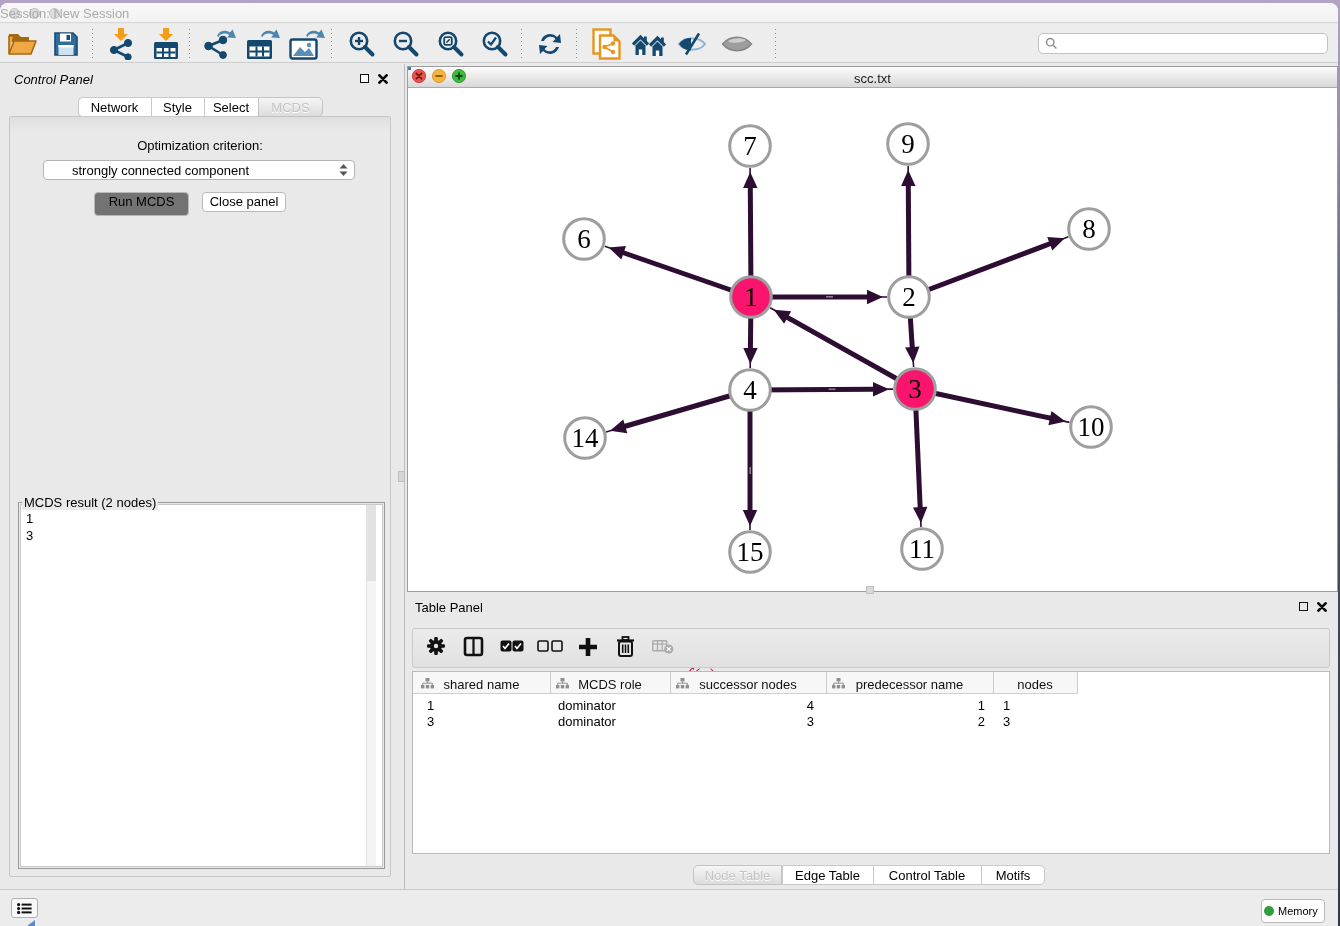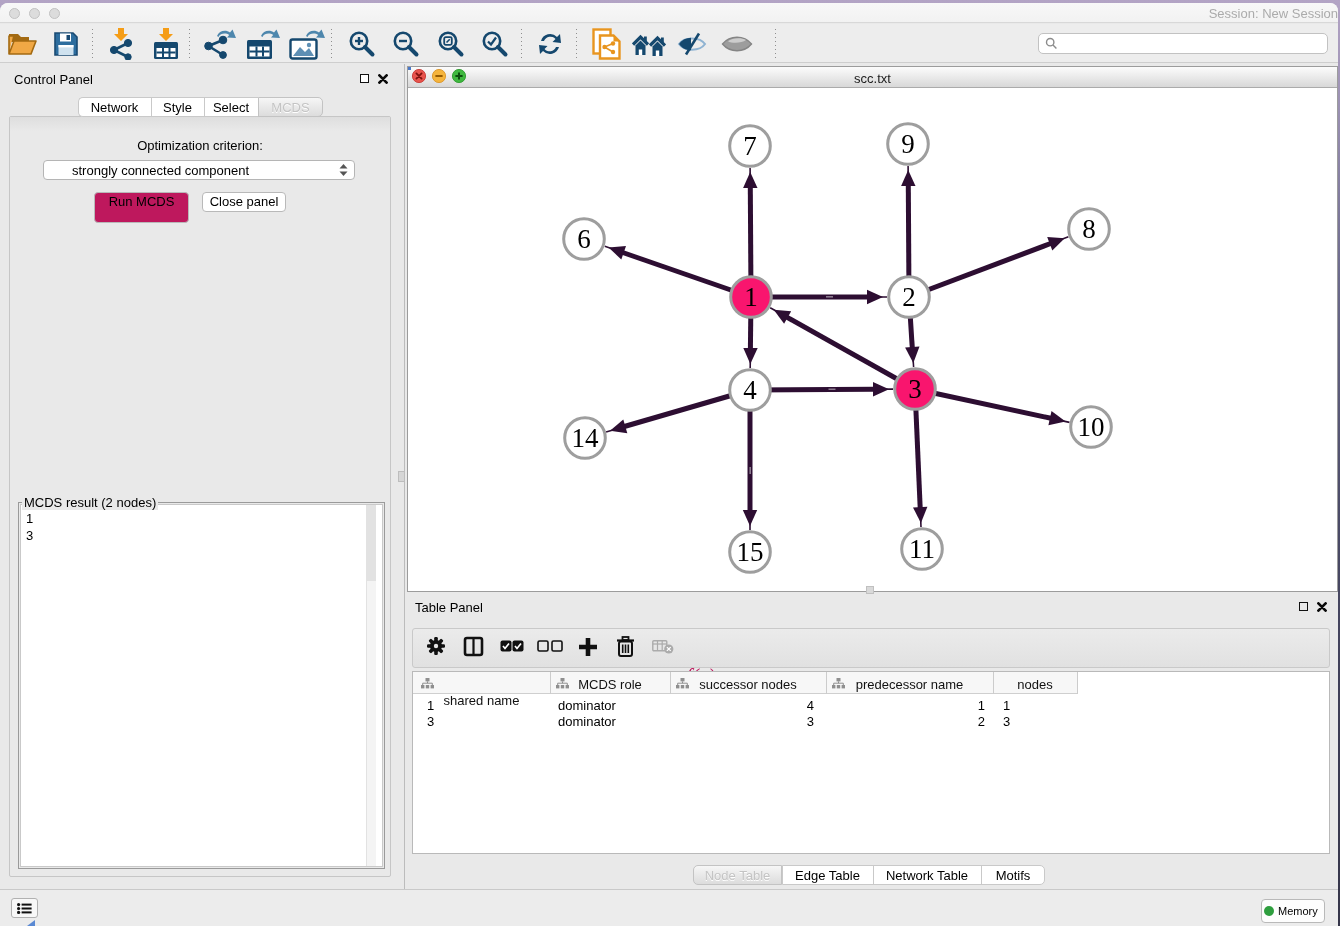--- a/index.html
+++ b/index.html
@@ -13,21 +13,21 @@
 </style>
 </head>
 <body>
 
 <div class="abs" style="left:0;top:3px;width:1338px;height:923px;background:#e9e9e9;border-radius:8px 8px 0 0;"></div>
 
 <div class="abs" style="left:0;top:3px;width:1338px;height:20px;background:linear-gradient(#f8f8f8,#f2f2f2);border-radius:8px 8px 0 0;border-bottom:1px solid #d8d8d8;"></div>
 <div class="abs" style="left:9px;top:8px;width:11px;height:11px;border-radius:50%;background:#dcdcdc;border:1px solid #c2c2c2;"></div>
 <div class="abs" style="left:29px;top:8px;width:11px;height:11px;border-radius:50%;background:#dcdcdc;border:1px solid #c2c2c2;"></div>
 <div class="abs" style="left:49px;top:8px;width:11px;height:11px;border-radius:50%;background:#dcdcdc;border:1px solid #c2c2c2;"></div>
-<div class="abs" style="left:0;top:6px;width:1338px;text-align:right;font-size:13px;color:#ababab;">Session: New Session</div>
+<div class="abs" style="left:0;top:6px;width:1338px;text-align:left;font-size:13px;color:#ababab;">Session: New Session</div>
 
 <div class="abs" style="left:0;top:24px;width:1338px;height:39px;background:#ededed;border-bottom:1px solid #cecece;"></div>
 <div class="vsep" style="left:92px"></div>
 <div class="vsep" style="left:189px"></div>
 <div class="vsep" style="left:331px"></div>
 <div class="vsep" style="left:521px"></div>
 <div class="vsep" style="left:576px"></div>
 <div class="vsep" style="left:775px"></div>
 
 <div class="abs" style="left:1038px;top:33px;width:290px;height:21px;background:#fff;border:1px solid #c2c2c2;border-radius:5px;"></div>
@@ -167,21 +167,21 @@
   <path d="M2 13 C7 5.5 23 5.5 28 13 C23 20.5 7 20.5 2 13 Z" fill="none" stroke="#8fb3d2" stroke-width="2"></path>
   <path d="M2 13 C5 8.5 9 6.9 14 6.7 L14 19.3 C9 19.1 5 17.5 2 13 Z" fill="#15486e"></path>
   <line x1="22" y1="2.5" x2="9" y2="23.5" stroke="#15486e" stroke-width="2.6"></line>
 </svg>
 
 <svg class="tbtn" style="left:721px;top:33px" width="32" height="22" viewBox="0 0 32 22">
   <path d="M1.5 11 C9 2 23 2 30.5 11 C23 20 9 20 1.5 11 Z" fill="#9d9d9d" stroke="#858585" stroke-width="1.4"></path>
   <path d="M7 8.2 C11 4.6 21 4.4 25 7 C21 10.2 11 10.6 7 8.2 Z" fill="#cdcdcd"></path>
 </svg>
 
-<div class="abs" style="left:14px;top:72px;font-size:13px;color:#000;">Control Panel</div>
+<div class="abs" style="left:14px;top:72px;font-size:13px;color:#000;font-style:italic;">Control Panel</div>
 <div class="abs" style="left:360px;top:74px;width:9px;height:9px;border:1.6px solid #111;background:#fff;"></div>
 <svg class="abs" style="left:378px;top:74px" width="10" height="10" viewBox="0 0 10 10">
     <path d="M1.4 1.4 L8.6 8.6 M8.6 1.4 L1.4 8.6" stroke="#0a0a0a" stroke-width="2.7" stroke-linecap="round"></path>
   </svg>
 
 <div class="abs" style="left:9px;top:116px;width:382px;height:761px;background:#e9e9e9;border:1px solid #c6c6c6;border-radius:2px;"></div>
 <div class="abs" style="left:10px;top:117px;width:380px;height:14px;background:linear-gradient(#dedede,#e9e9e9);"></div>
 
 <div class="abs" style="left:78px;top:97px;width:180px;height:20px;background:#fff;border:1px solid #c9c9c9;border-right:none;border-radius:5px 0 0 5px;"></div>
 <div class="abs" style="left:258px;top:97px;width:65px;height:20px;background:linear-gradient(#f6f6f6,#dcdcdc);border:1px solid #c3c3c3;border-radius:0 5px 5px 0;"></div>
@@ -192,21 +192,21 @@
 <div class="abs" style="left:204px;top:100px;width:54px;text-align:center;font-size:13px;color:#000;">Select</div>
 <div class="abs etched" style="left:258px;top:100px;width:65px;text-align:center;font-size:13px;">MCDS</div>
 
 <div class="abs" style="left:10px;top:138px;width:380px;text-align:center;font-size:13px;color:#000;">Optimization criterion:</div>
 <div class="abs" style="left:43px;top:160px;width:312px;height:20px;background:#fff;border:1px solid #b5b5b5;border-radius:4px;"></div>
 <div class="abs" style="left:72px;top:163px;font-size:13px;color:#000;">strongly connected component</div>
 <svg class="abs" style="left:338px;top:163px" width="11" height="14" viewBox="0 0 11 14">
     <path d="M5.5 1 L9.5 5.5 H1.5 Z" fill="#555"></path>
     <path d="M5.5 13 L1.5 8.5 H9.5 Z" fill="#555"></path>
   </svg>
-<div class="abs" style="left:94px;top:192px;width:95px;height:31px;background:#be185d;border:1px solid #b9b9b9;border-radius:4px;text-align:center;font-size:13px;line-height:18px;color:#000;">Run MCDS</div>
+<div class="abs" style="left:94px;top:192px;width:95px;height:24px;background:#737373;border:1px solid #b9b9b9;border-radius:4px;text-align:center;font-size:13px;line-height:18px;color:#000;">Run MCDS</div>
 <div class="abs" style="left:202px;top:192px;width:84px;height:20px;background:#fff;border:1px solid #b9b9b9;border-radius:4px;text-align:center;font-size:13px;line-height:18px;color:#000;">Close panel</div>
 
 <div class="abs" style="left:18px;top:502px;width:367px;height:367px;border:1px solid #9a9a9a;"></div>
 <div class="abs" style="left:20px;top:504px;width:363px;height:363px;background:#fff;border:1px solid #c9c9c9;"></div>
 <div class="abs" style="left:22px;top:495px;background:#e9e9e9;padding:0 2px;font-size:13px;color:#000;">MCDS result (2 nodes)</div>
 <div class="abs" style="left:366px;top:505px;width:10px;height:361px;background:#f4f4f4;border-left:1px solid #e2e2e2;"></div>
 <div class="abs" style="left:366px;top:505px;width:10px;height:76px;background:#e2e2e2;"></div>
 <div class="abs" style="left:26px;top:511px;font-size:13px;color:#000;">1</div>
 <div class="abs" style="left:26px;top:528px;font-size:13px;color:#000;">3</div>
 
@@ -361,21 +361,21 @@
 <div class="abs" style="left:686px;top:664px;font-family:'Liberation Serif',serif;font-style:italic;font-size:21px;color:#be185d;"><i>f</i>(<i>x</i>)</div>
 
 <div class="abs" style="left:412px;top:671px;width:918px;height:183px;background:#fff;border:1px solid #b9b9b9;"></div>
 <div class="abs" style="left:413px;top:672px;width:664px;height:22px;background:#f7f7f7;border-bottom:1px solid #cfcfcf;"></div>
 
 <div class="abs" style="left:550px;top:672px;width:1px;height:22px;background:#cccccc;"></div>
 <div class="abs" style="left:670px;top:672px;width:1px;height:22px;background:#cccccc;"></div>
 <div class="abs" style="left:826px;top:672px;width:1px;height:22px;background:#cccccc;"></div>
 <div class="abs" style="left:993px;top:672px;width:1px;height:22px;background:#cccccc;"></div>
 <div class="abs" style="left:1077px;top:672px;width:1px;height:22px;background:#cccccc;"></div>
-<div class="abs" style="left:413px;top:677px;width:137px;text-align:center;font-size:13px;color:#111;margin-top:16px;">shared name</div>
+<div class="abs" style="left:413px;top:677px;width:137px;text-align:center;font-size:13px;color:#111;">shared name</div>
 <div class="abs" style="left:550px;top:677px;width:120px;text-align:center;font-size:13px;color:#111;">MCDS role</div>
 <div class="abs" style="left:670px;top:677px;width:156px;text-align:center;font-size:13px;color:#111;">successor nodes</div>
 <div class="abs" style="left:826px;top:677px;width:167px;text-align:center;font-size:13px;color:#111;">predecessor name</div>
 <div class="abs" style="left:993px;top:677px;width:84px;text-align:center;font-size:13px;color:#111;">nodes</div>
 <svg class="abs" style="left:421px;top:678px" width="13" height="11" viewBox="0 0 13 11">
     <g fill="#8f8f8f">
       <rect x="4.5" y="0" width="4" height="3.4"></rect>
       <rect x="0" y="7" width="3.4" height="3.4"></rect>
       <rect x="4.8" y="7" width="3.4" height="3.4"></rect>
       <rect x="9.6" y="7" width="3.4" height="3.4"></rect>
@@ -420,21 +420,21 @@
 <div class="abs" style="left:670px;top:714px;width:144px;text-align:right;font-size:13px;color:#000;">3</div>
 <div class="abs" style="left:826px;top:714px;width:159px;text-align:right;font-size:13px;color:#000;">2</div>
 <div class="abs" style="left:1003px;top:714px;font-size:13px;color:#000;">3</div>
 
 <div class="abs" style="left:693px;top:865px;width:89px;height:20px;background:linear-gradient(#f6f6f6,#dcdcdc);border:1px solid #c3c3c3;border-radius:5px 0 0 5px;"></div>
 <div class="abs" style="left:782px;top:865px;width:263px;height:20px;background:#fff;border:1px solid #c9c9c9;border-radius:0 5px 5px 0;"></div>
 <div class="abs" style="left:873px;top:865px;width:1px;height:20px;background:#c9c9c9;"></div>
 <div class="abs" style="left:981px;top:865px;width:1px;height:20px;background:#c9c9c9;"></div>
 <div class="abs etched" style="left:693px;top:868px;width:89px;text-align:center;font-size:13px;">Node Table</div>
 <div class="abs" style="left:782px;top:868px;width:91px;text-align:center;font-size:13px;color:#000;">Edge Table</div>
-<div class="abs" style="left:873px;top:868px;width:108px;text-align:center;font-size:13px;color:#000;">Network Table</div>
+<div class="abs" style="left:873px;top:868px;width:108px;text-align:center;font-size:13px;color:#000;">Control Table</div>
 <div class="abs" style="left:981px;top:868px;width:64px;text-align:center;font-size:13px;color:#000;">Motifs</div>
 
 <div class="abs" style="left:0;top:889px;width:1338px;height:37px;background:#ececec;border-top:1px solid #c9c9c9;"></div>
 <div class="abs" style="left:11px;top:898px;width:27px;height:20px;background:#f8f8f8;border:1px solid #b1b1b1;border-radius:3px;"></div>
 <svg class="abs" style="left:17px;top:903px" width="15" height="11" viewBox="0 0 15 11">
     <g fill="#111">
       <circle cx="1.6" cy="1.6" r="1.6"></circle>
       <circle cx="1.6" cy="5.5" r="1.6"></circle>
       <circle cx="1.6" cy="9.4" r="1.6"></circle>
       <rect x="4.6" y="0.6" width="10" height="2"></rect>

